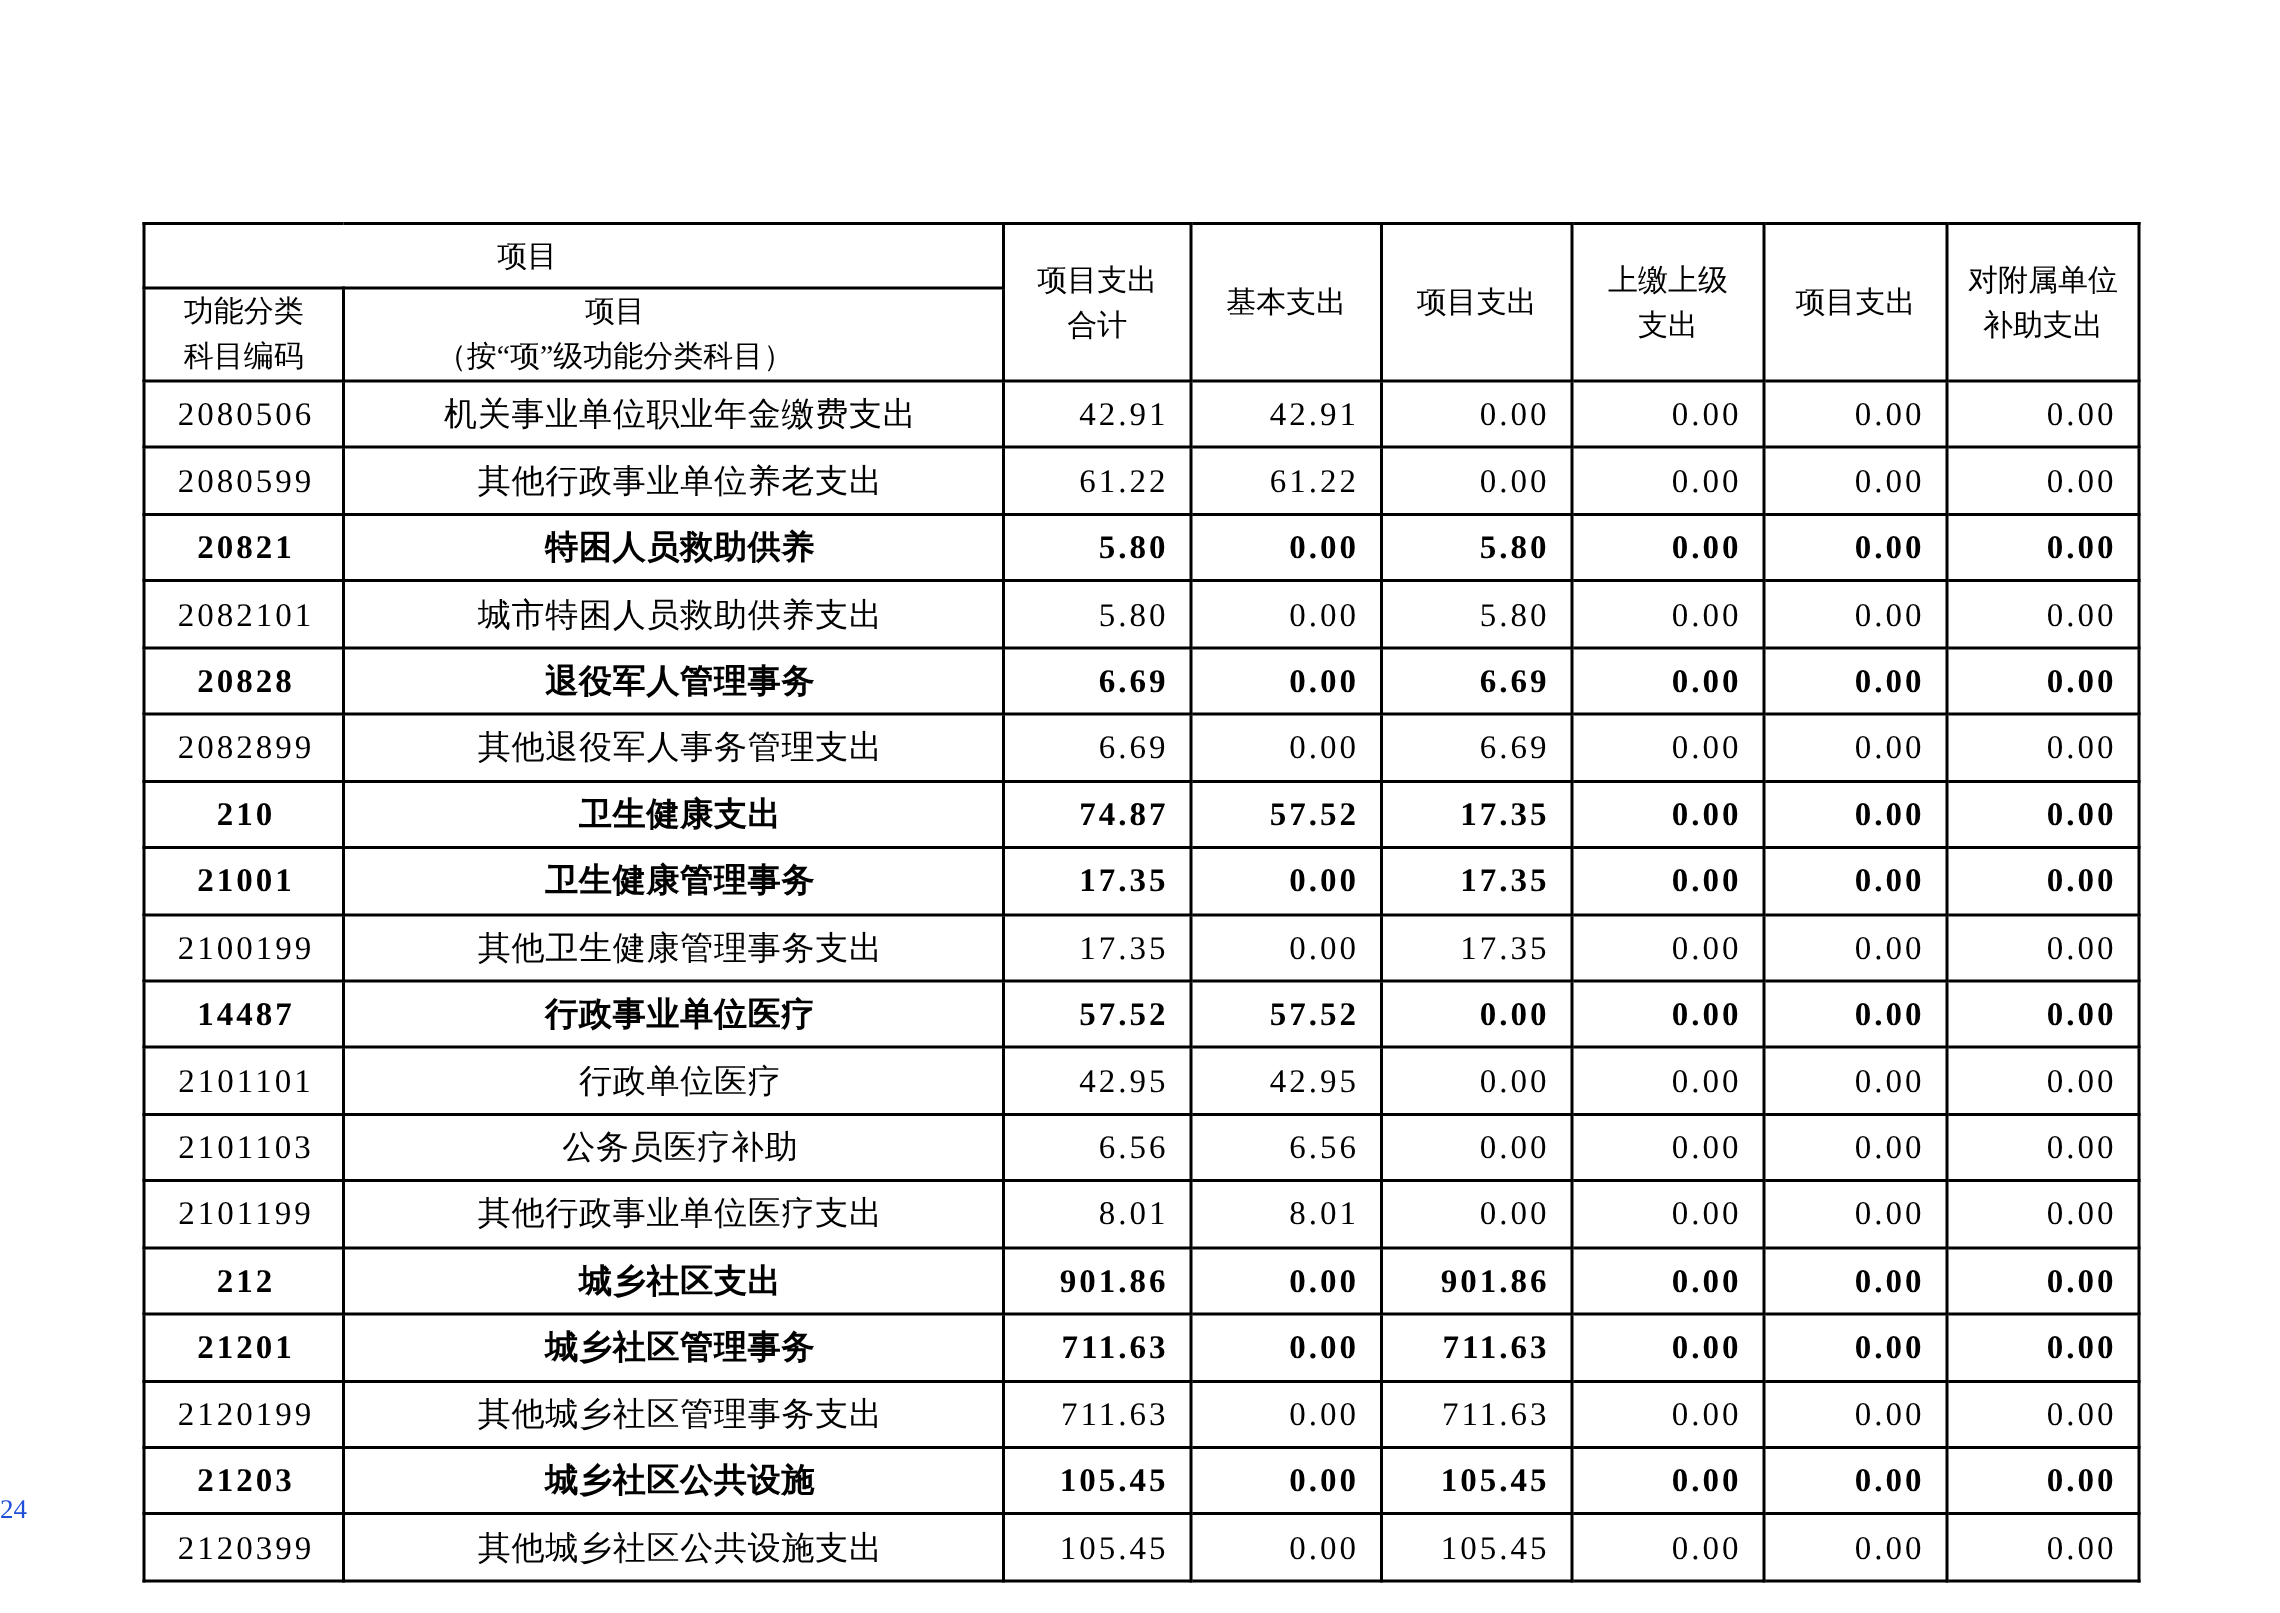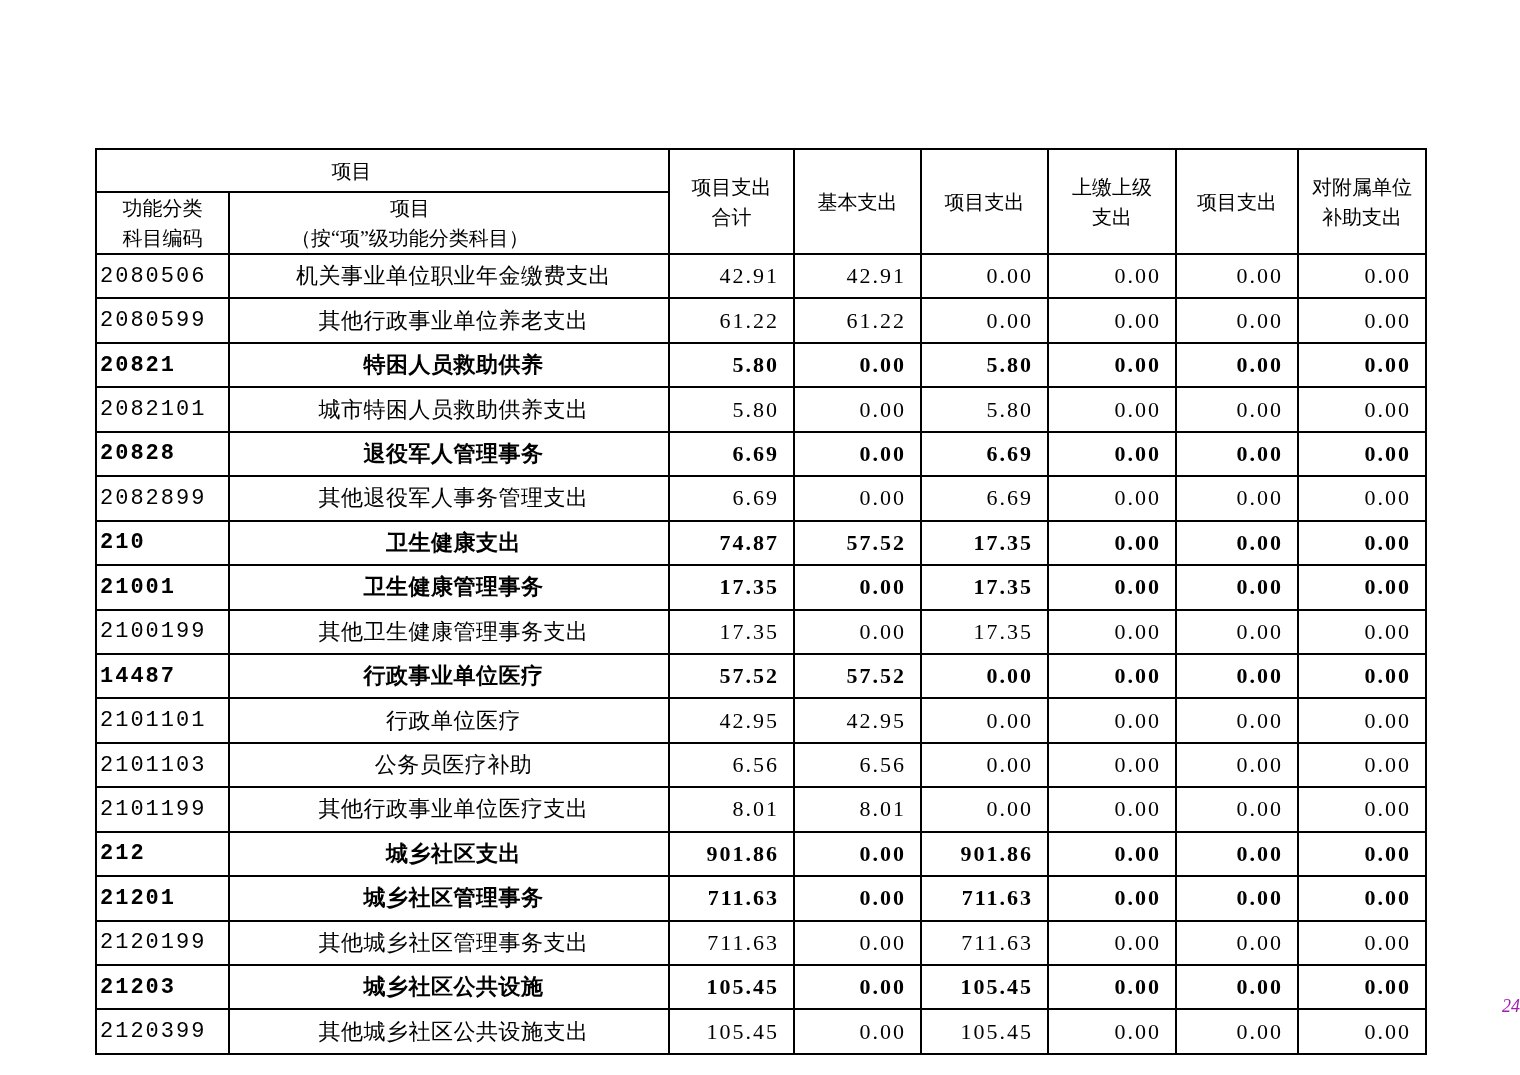--- a/index.html
+++ b/index.html
@@ -42,47 +42,45 @@
   .budget tr.h1 { height: 43px; }
   .budget tr.h2 { height: 58px; }
   .budget th.group { padding-right: 62px; }
   .budget th.item-h { padding-right: 78px; }
   .budget tbody td {
     font-size: 22px;
     height: 42.45px;
     background: #ffffff;
   }
   .budget td.code {
-    text-align: left;
+    text-align: center;
     padding-left: 3px;
     letter-spacing: 2px;
-    font-family: Liberation Mono, monospace;
   }
   .budget td.name {
     text-align: center;
     padding-left: 9px;
     letter-spacing: 0.5px;
   }
   .budget td.num {
     text-align: right;
     padding-right: 14px;
     letter-spacing: 2px;
   }
   .budget tr.bold td {
     font-weight: bold;
   }
   .page-number {
     position: absolute;
     top: 996px;
     left: 0;
     width: 100%;
-    text-align: right;
+    text-align: left;
     font-size: 18px;
-    color: #a21caf;
-    font-style: italic;
+    color: #1d4ed8;
   }
 </style>
 </head>
 <body>
 
 <div class="page">
   <table class="budget">
     <colgroup>
       <col style="width:133px">
       <col style="width:440px">

